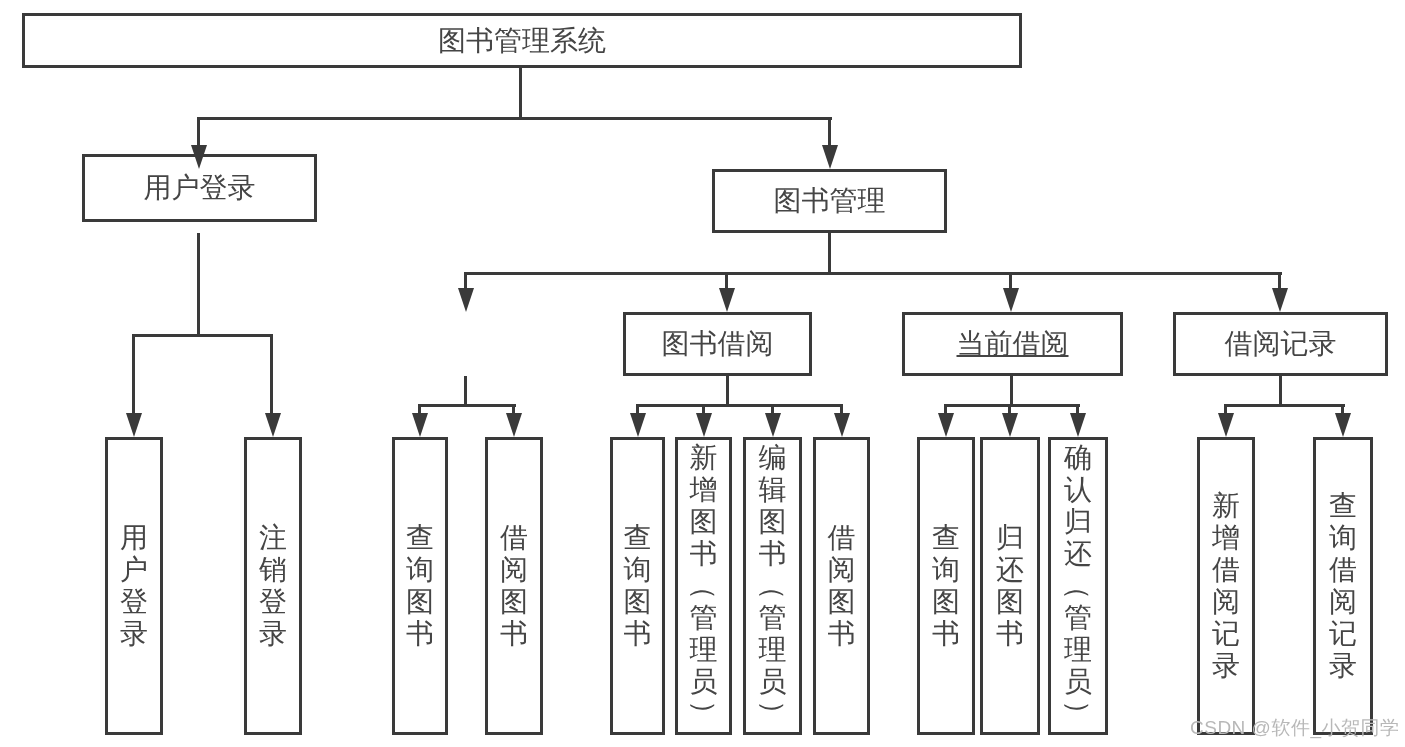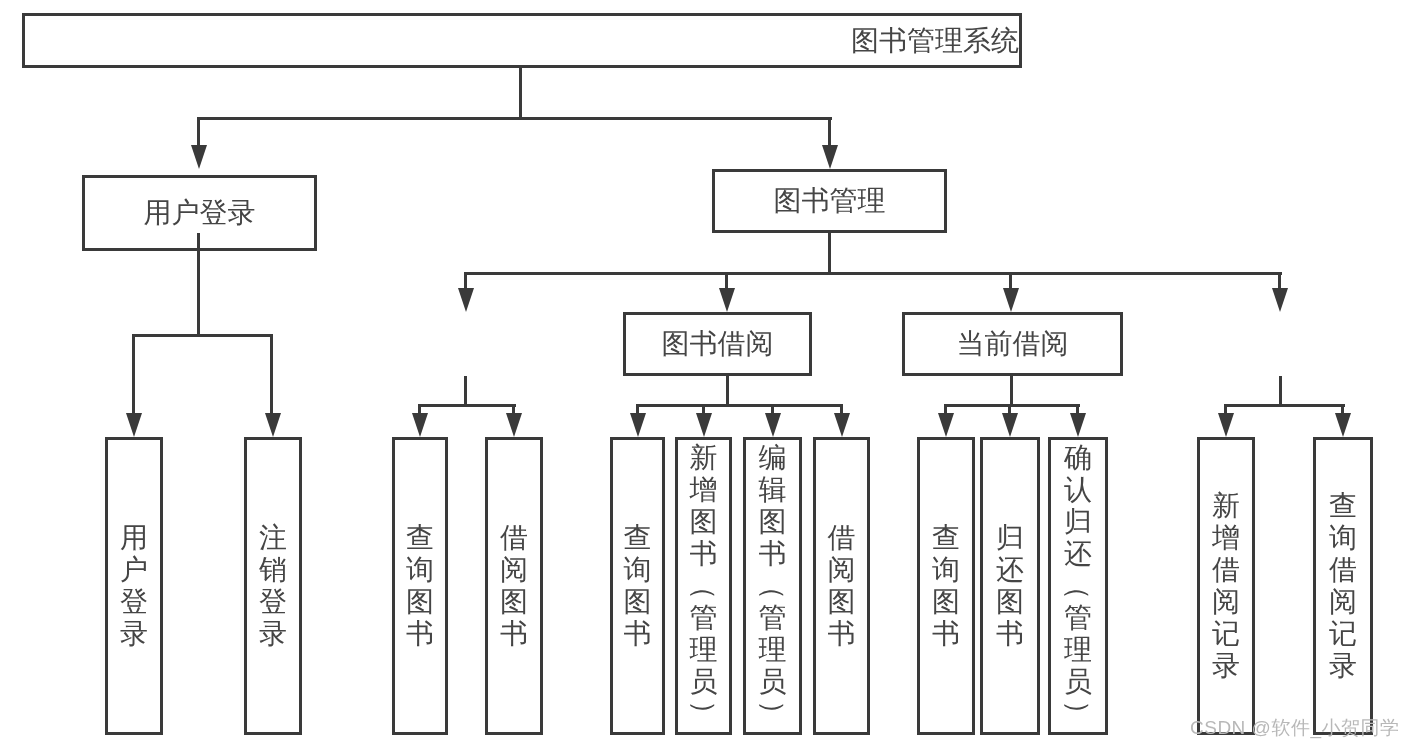--- a/index.html
+++ b/index.html
@@ -36,36 +36,39 @@
   .watermark{
     position:absolute;left:1190px;top:715px;z-index:10;
     font-size:19px;color:var(--watermark);letter-spacing:0.5px;white-space:nowrap;
   }
 </style>
 </head>
 <body>
 
 <div class="canvas">
 
-  <div class="node" style="left:22px;top:13px;width:1000px;height:55px;justify-content:flex-end;">
+  <div class="node" style="left:22px;top:13px;width:1000px;height:55px;">
     <span>图书管理系统</span>
   </div>
 
-  <div class="node" style="left:82px;top:175px;width:235px;height:76px;">
+  <div class="node" style="left:82px;top:154px;width:235px;height:68px;">
     <span>用户登录</span>
   </div>
   <div class="node" style="left:712px;top:169px;width:235px;height:64px;justify-content:center;">
     <span>图书管理</span>
   </div>
 
   <div class="node" style="left:623px;top:312px;width:189px;height:64px;">
     <span>图书借阅</span>
   </div>
-  <div class="node" style="left:902px;top:312px;width:221px;height:64px;">
+  <div class="node" style="left:902px;top:312px;width:221px;height:64px;text-decoration:underline;">
     <span>当前借阅</span>
+  </div>
+  <div class="node" style="left:1173px;top:312px;width:215px;height:64px;">
+    <span>借阅记录</span>
   </div>
 
   <div class="node" style="left:105px;top:437px;width:58px;height:298px;">
     <div class="vtext">
         <span class="vchar">用</span>
         <span class="vchar">户</span>
         <span class="vchar">登</span>
         <span class="vchar">录</span>
       </div>
   </div>

